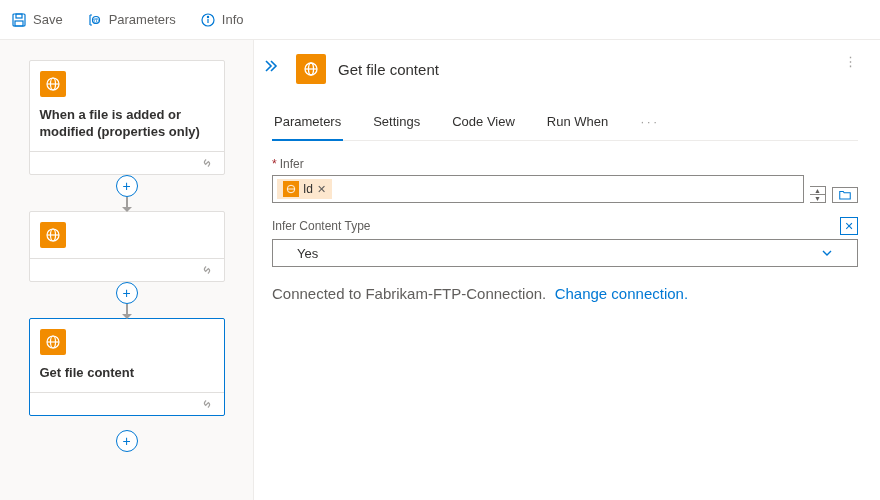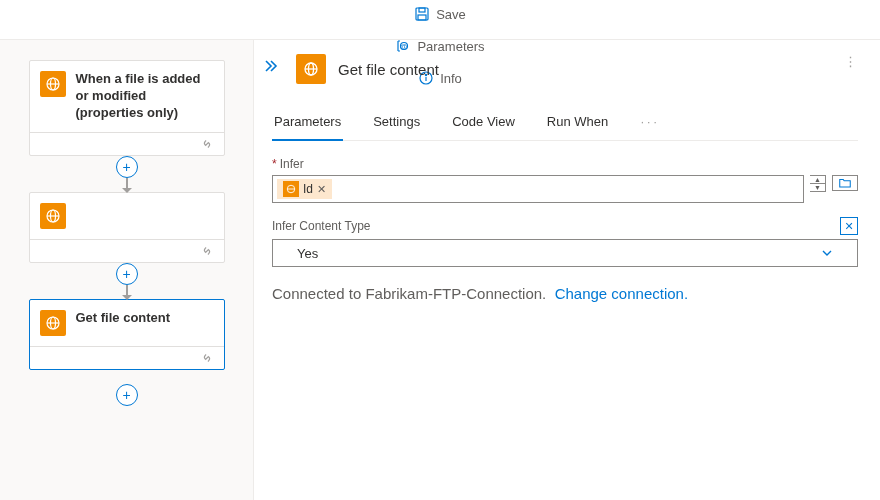--- a/index.html
+++ b/index.html
@@ -1,27 +1,27 @@
 <!DOCTYPE html>
 <html><head>
 <meta charset="utf-8">
 <style>
 * { box-sizing: border-box; margin: 0; padding: 0; }
 body { font-family: "Segoe UI", -apple-system, sans-serif; font-size: 13px; color: #323130; background: #fff; width: 880px; height: 500px; overflow: hidden; }
 
-.toolbar { display: flex; align-items: center; height: 40px; padding: 0 1px; gap: 4px; border-bottom: 1px solid #edebe9; flex-direction: column; }
+.toolbar { display: flex; align-items: center; height: 40px; padding: 0 1px; gap: 4px; border-bottom: 1px solid #edebe9; }
 .tb-btn { display: inline-flex; align-items: center; gap: 6px; padding: 6px 10px; cursor: pointer; color: #605e5c; }
 .tb-btn svg { width: 16px; height: 16px; }
 
 .main { display: flex; height: 460px; }
 .canvas { width: 254px; background: #faf9f8; border-right: 1px solid #edebe9; padding: 20px 14px; display: flex; flex-direction: column; align-items: center; }
 
 .card { width: 196px; background: #fff; border: 1px solid #e1dfdd; border-radius: 2px; }
 .card.selected { border: 1.5px solid #0078d4; }
-.card-head { display: flex; align-items: flex-start; padding: 10px; gap: 10px; }
+.card-head { display: flex; align-items: flex-start; padding: 10px; gap: 10px; flex-direction: column; }
 .ftp-icon { width: 26px; height: 26px; background: #F28C00; display: flex; align-items: center; justify-content: center; flex-shrink: 0; border-radius: 2px; }
 .ftp-icon svg { width: 16px; height: 16px; fill: #fff; }
 .card-title { font-size: 13px; font-weight: 600; line-height: 1.3; flex: 1; }
 .card-foot { border-top: 1px solid #e1dfdd; padding: 4px 10px; display: flex; justify-content: flex-end; color: #a19f9d; }
 .card-foot svg { width: 14px; height: 14px; }
 
 .arrow-down { width: 2px; height: 14px; background: #a19f9d; position: relative; margin-top: 0; }
 .arrow-down:after { content:''; position:absolute; bottom:-6px; left:-4px; border:5px solid transparent; border-top-color:#a19f9d; }
 .plus-btn { width: 22px; height: 22px; border-radius: 50%; border: 1px solid #0078d4; background: #fff; color: #0078d4; display: flex; align-items: center; justify-content: center; cursor: pointer; font-size: 14px; line-height: 1; }
 .connector { display:flex; flex-direction:column; align-items:center; }
@@ -37,21 +37,21 @@
 .tabs { display: flex; gap: 28px; margin: 24px 0 0 8px; border-bottom: 1px solid #edebe9; padding-left: 0; }
 .tab { padding: 6px 2px 10px; cursor: pointer; color: #323130; font-size: 13px; }
 .tab.active { border-bottom: 2px solid #0078d4; margin-bottom: -1px; }
 .tab-more { color:#a19f9d; letter-spacing:2px; }
 
 .form { margin: 16px 0 0 8px; }
 .label { font-size: 12px; color: #605e5c; margin-bottom: 4px; display:flex; align-items:center; }
 .req { color: #a4262c; margin-right: 3px; }
 .clear-x { margin-left:auto; width:18px; height:18px; border:1px solid #0078d4; color:#0078d4; display:flex; align-items:center; justify-content:center; cursor:pointer; font-size:11px; }
 
-.field-row { display:flex; gap:6px; align-items:flex-start; margin-bottom:14px; }
+.field-row { display:flex; gap:6px; align-items:flex-end; margin-bottom:14px; }
 .field-box { flex:1; border:1px solid #8a8886; display:flex; align-items:center; padding:3px 4px; min-height:28px; }
 .token { display:inline-flex; align-items:center; background:#FDE7CE; padding:2px 6px; gap:4px; font-size:12px; }
 .token-icon { width:16px; height:16px; background:#F28C00; display:flex; align-items:center; justify-content:center; }
 .token-icon svg{width:10px;height:10px;fill:#fff;}
 .token-x { cursor:pointer; color:#605e5c; font-size:11px; }
 .spinner { width:16px; border:1px solid #8a8886; border-left:none; display:flex; flex-direction:column; }
 .spinner div { flex:1; display:flex; align-items:center; justify-content:center; cursor:pointer; font-size:7px; color:#605e5c; }
 .spinner div:first-child{border-bottom:1px solid #8a8886;}
 .folder-btn { width:26px; border:1px solid #8a8886; display:flex; align-items:center; justify-content:center; cursor:pointer; }
 .folder-btn svg{width:14px;height:14px;}

